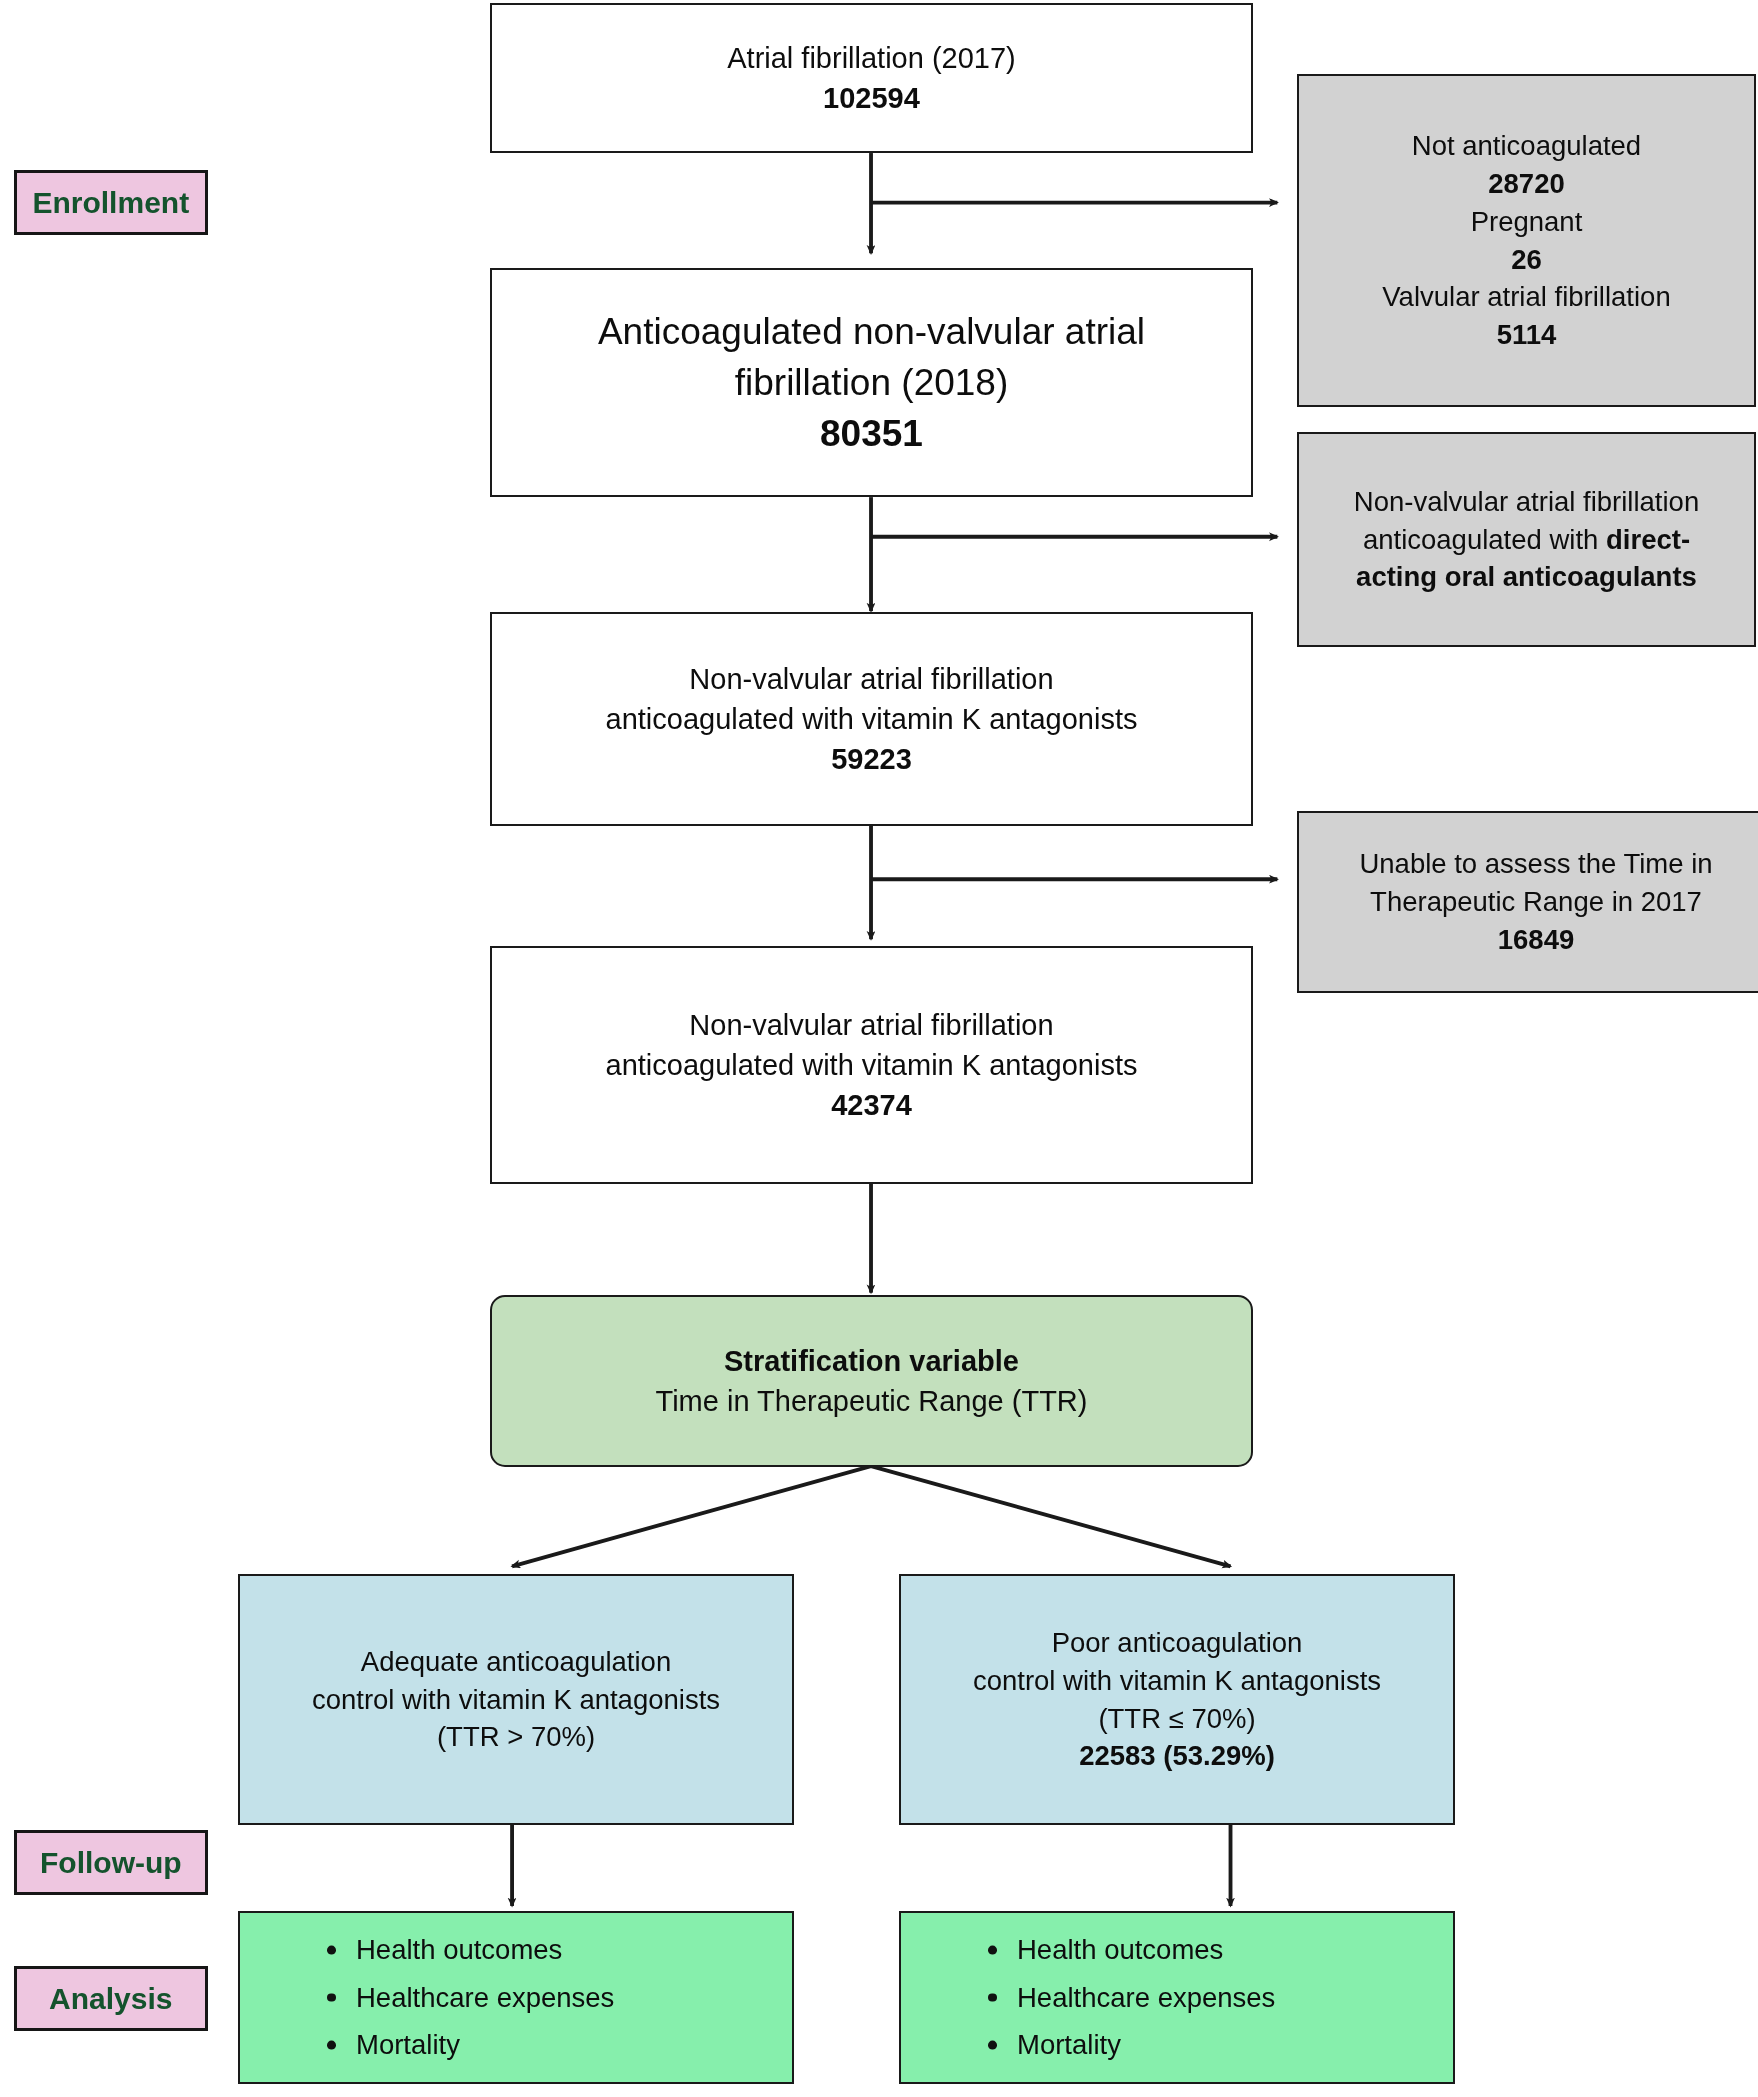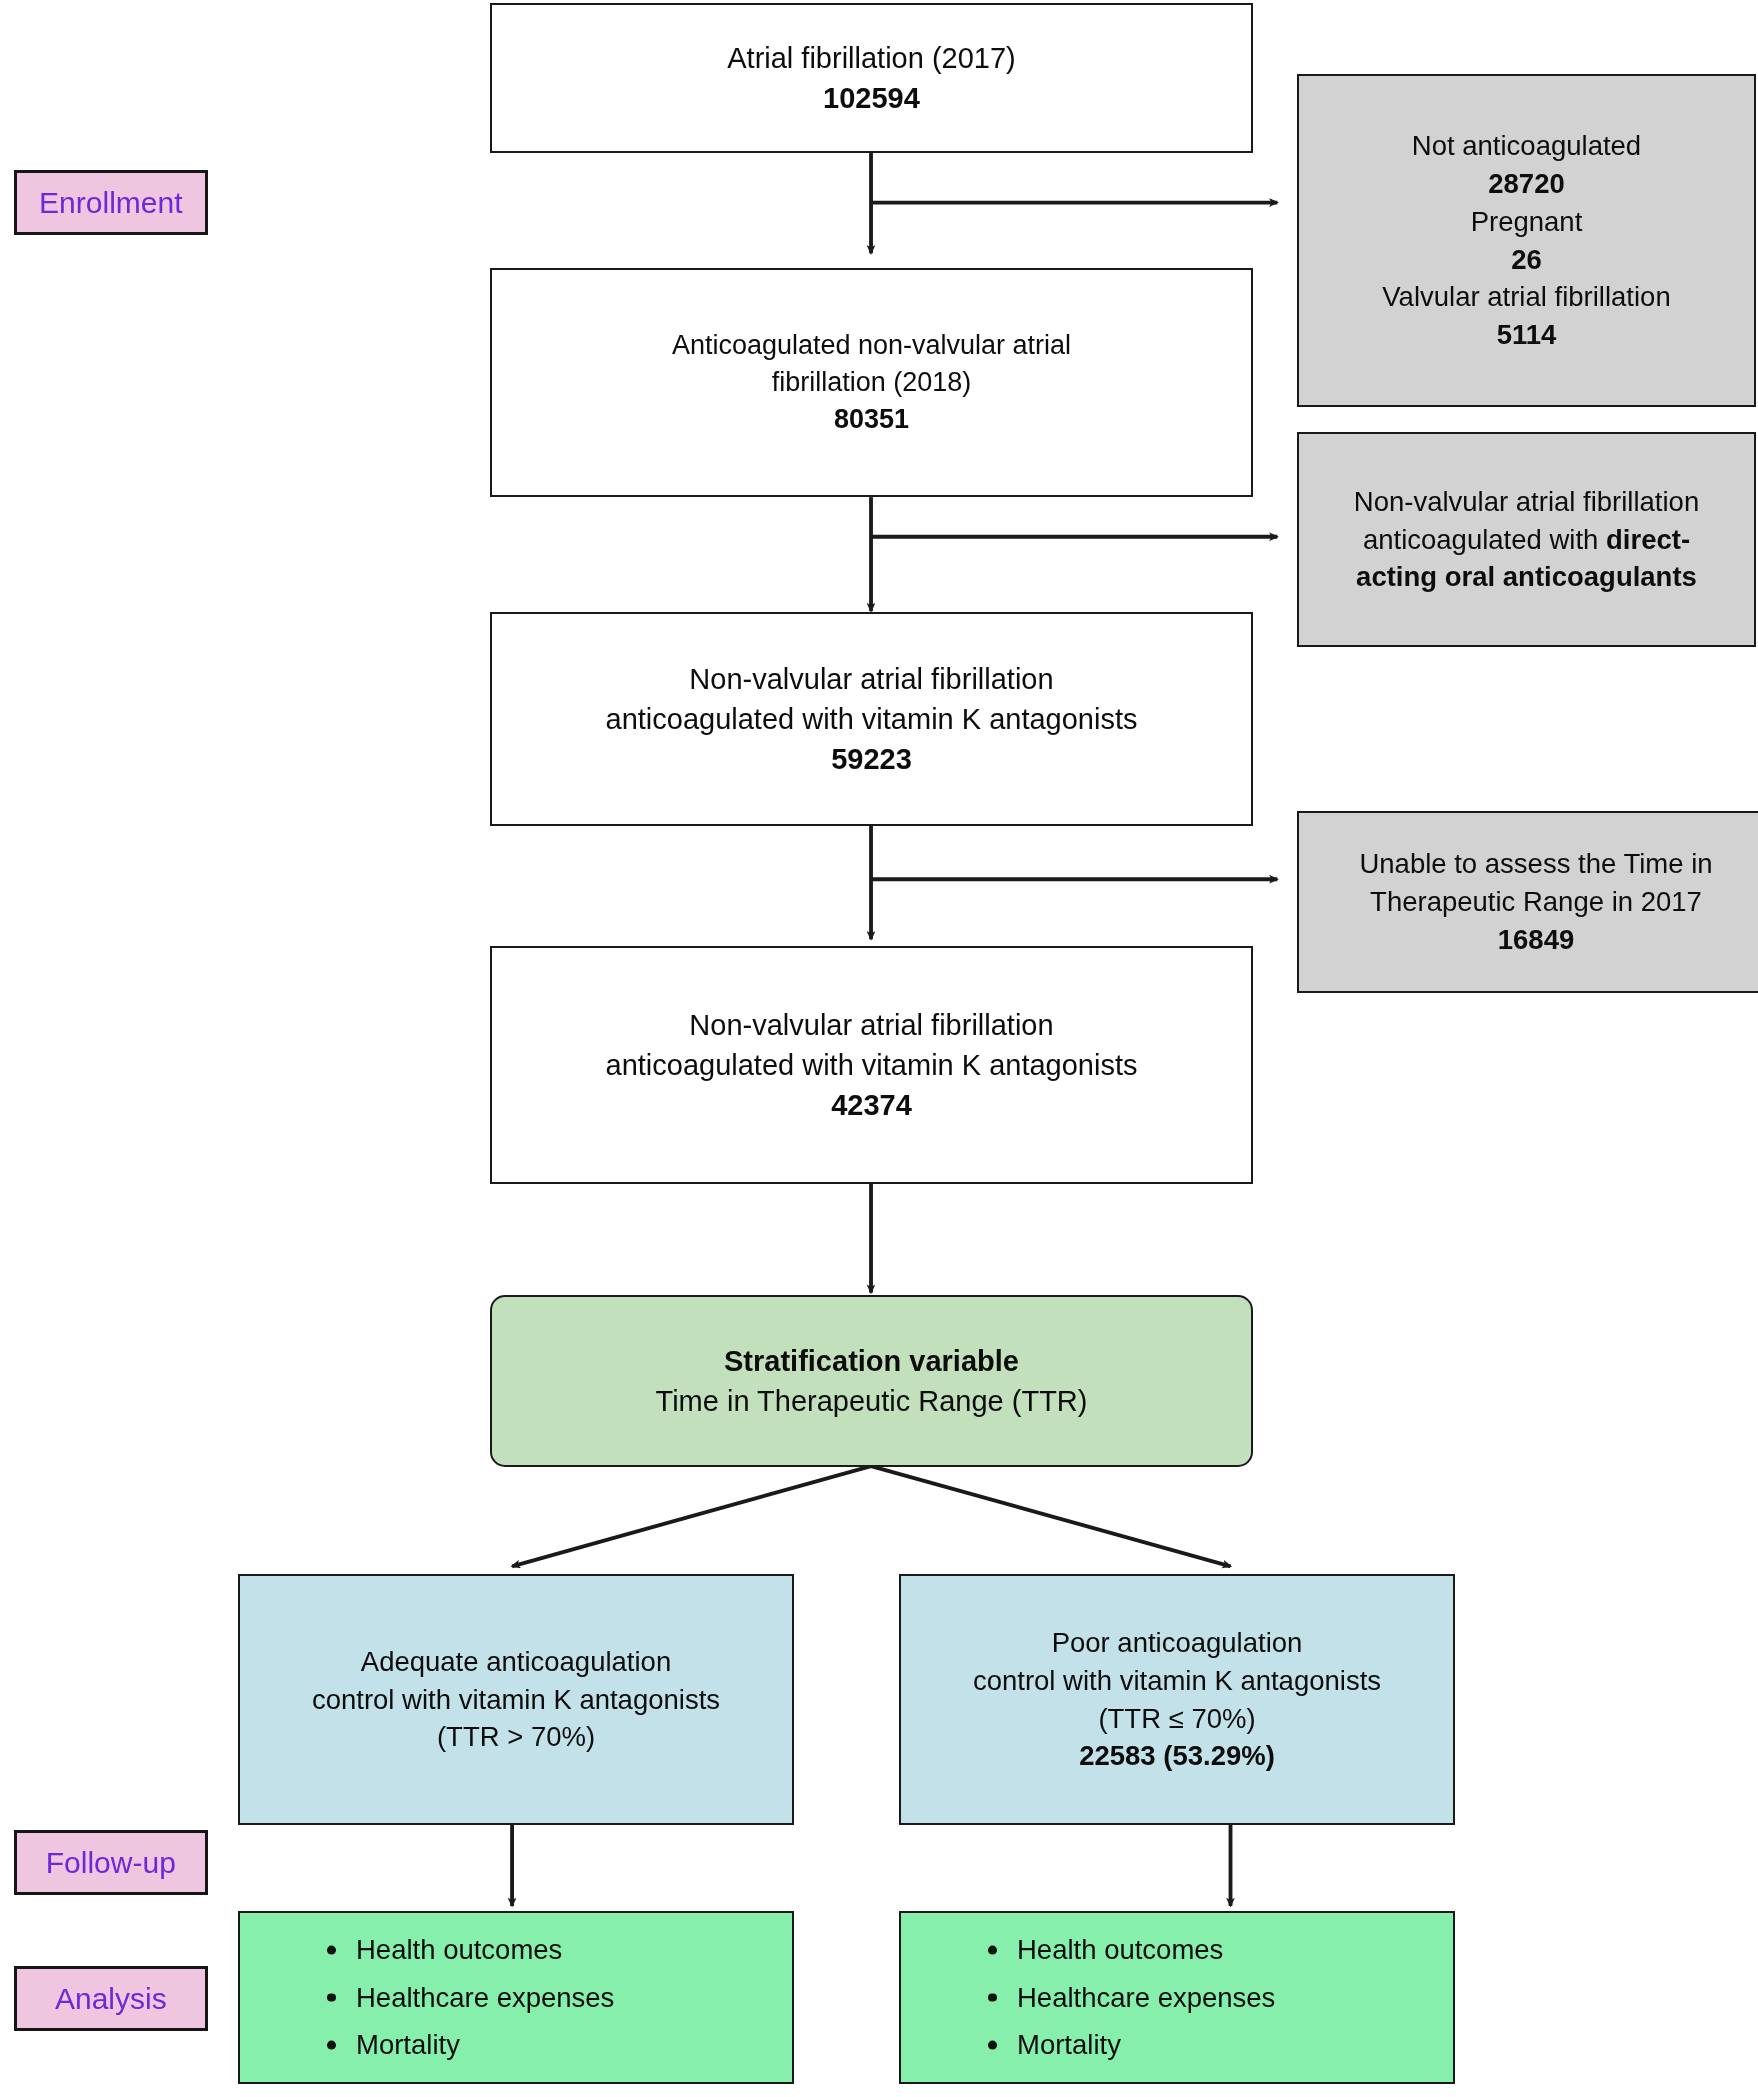--- a/index.html
+++ b/index.html
@@ -28,21 +28,21 @@
   .gray{background:#d2d2d2;}
   .green{background:#c3e0bd;}
   .blue{background:#c3e1e9;}
   .b{font-weight:bold;}
   .stage-label{
     position:absolute;
     box-sizing:border-box;
     border:3.3px solid #161616;
     background:#eec6e0;
     display:flex;align-items:center;justify-content:center;
-    font-weight:normal;color:#6d28d9;
+    font-weight:bold;color:#14532d;
   }
   .bullets{
     position:absolute;
     box-sizing:border-box;
     border:2.8px solid #1a1a1a;
     background:#86efac;
     display:flex;flex-direction:column;justify-content:center;
   }
   .bullets ul{
     margin:0;padding:0 0 0 116px;list-style:none;
@@ -107,21 +107,21 @@
   </div>
   <div class="stage-label" style="left:13.8px;top:1966px;width:194px;height:65px;font-size:30px;">
     <span>Analysis</span>
   </div>
 
   <div class="node white" style="left:490px;top:2.8px;width:763px;height:150px;font-size:29px;">
     <span class="ln">Atrial fibrillation (2017)</span>
     <span class="ln b">102594</span>
   </div>
 
-  <div class="node white" style="left:490px;top:268px;width:763px;height:229px;font-size:27px;">
+  <div class="node white" style="left:490px;top:268px;width:763px;height:229px;font-size:37px;">
     <span class="ln">Anticoagulated non-valvular atrial</span>
     <span class="ln">fibrillation (2018)</span>
     <span class="ln b">80351</span>
   </div>
 
   <div class="node white" style="left:490px;top:612px;width:763px;height:214px;font-size:29px;">
     <span class="ln">Non-valvular atrial fibrillation</span>
     <span class="ln">anticoagulated with vitamin K antagonists</span>
     <span class="ln b">59223</span>
   </div>

